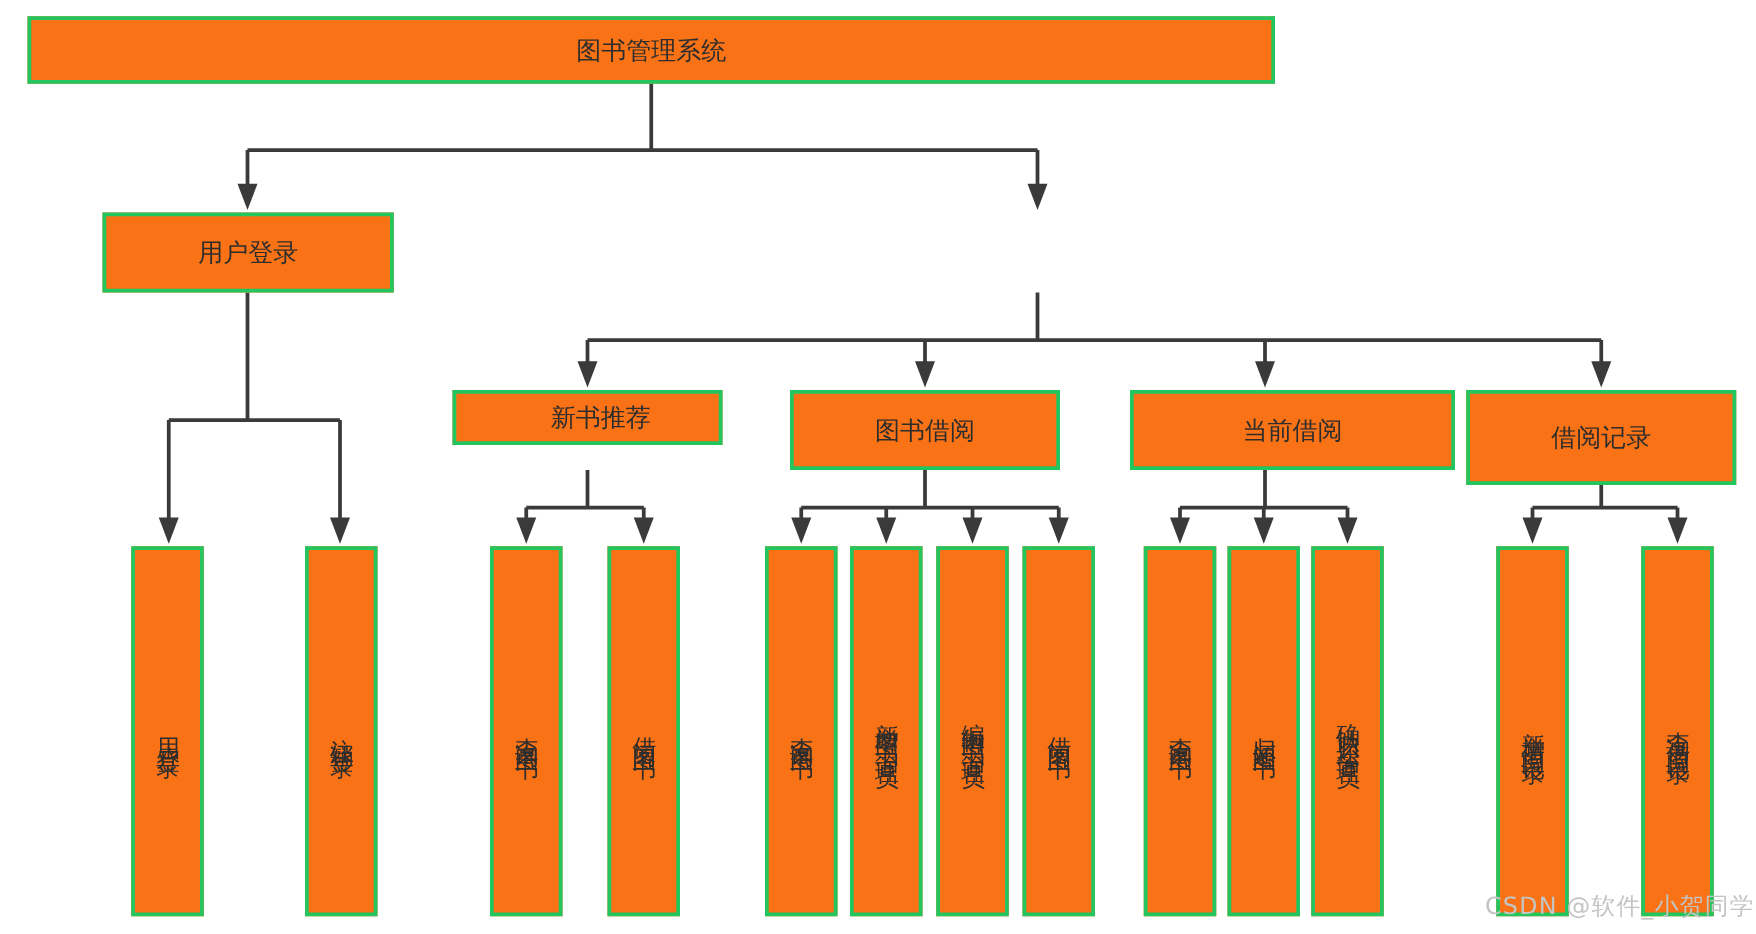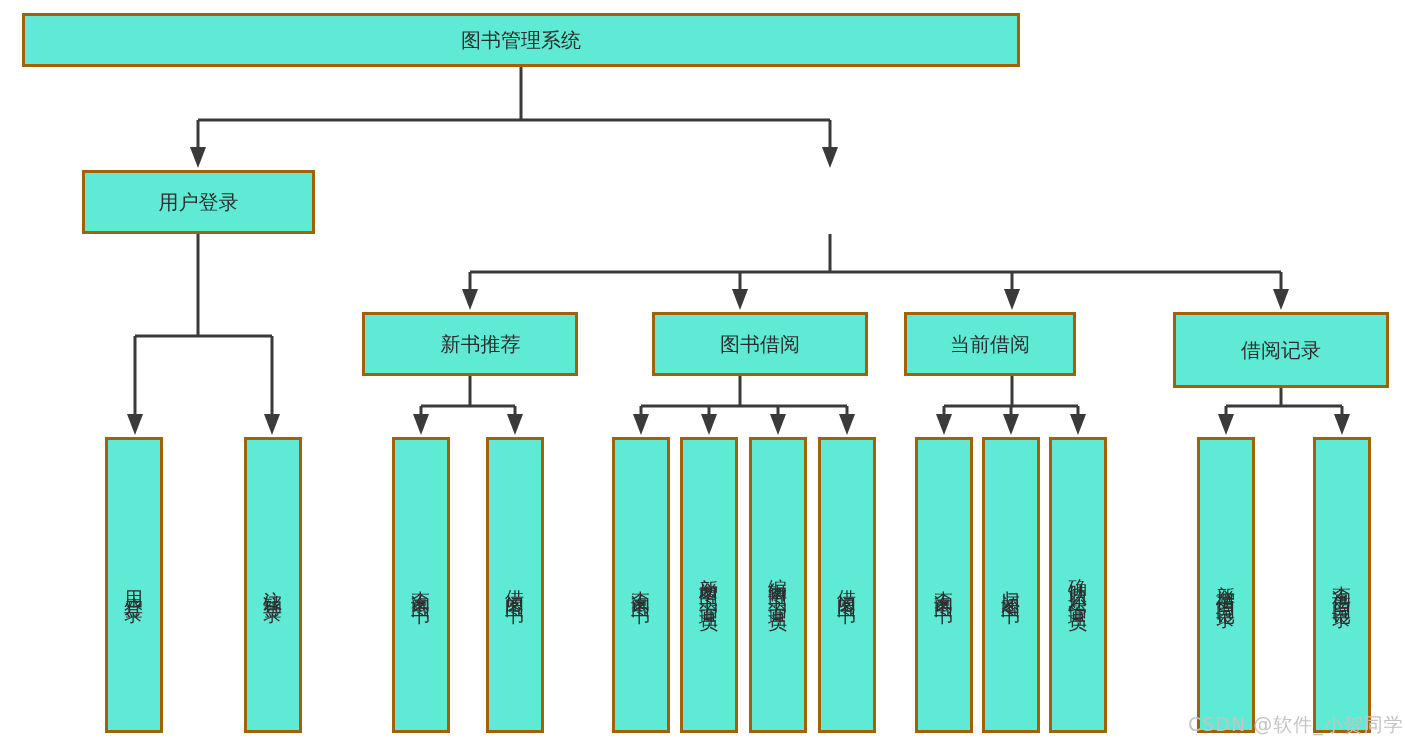--- a/index.html
+++ b/index.html
@@ -7,22 +7,22 @@
     position:relative;
     width:1405px;height:747px;
     background:#ffffff;
     font-family:"DejaVu Sans","Liberation Sans",sans-serif;
     overflow:hidden;
   }
   .connectors{position:absolute;left:0;top:0;pointer-events:none;}
   .box{
     position:absolute;
     box-sizing:border-box;
-    border:3px solid #a16207;
-    background:#5eead4;
+    border:3px solid #22c55e;
+    background:#f97316;
     color:#2d2d2d;
     display:flex;
     align-items:center;
     justify-content:center;
     font-size:20px;
     line-height:1.2;
     white-space:nowrap;
   }
   .vbox{
     writing-mode:vertical-rl;
@@ -30,23 +30,23 @@
     letter-spacing:5px;
     font-size:19px;
     top:437px;width:58px;height:296px;
   }
   
   #n-root{left:22px;top:13px;width:998px;height:54px;}
   
   #n-user-login{left:82px;top:170px;width:233px;height:64px;}
   #n-book-mgmt{left:711px;top:170px;width:237px;height:64px;}
   
-  #n-new-book-rec{left:362px;top:312px;width:216px;height:64px;padding-left:21px;}
-  #n-book-borrow{left:652px;top:312px;width:216px;height:64px;}
-  #n-current-borrow{left:904px;top:312px;width:172px;height:64px;}
+  #n-new-book-rec{left:362px;top:312px;width:216px;height:44px;padding-left:21px;}
+  #n-book-borrow{left:632px;top:312px;width:216px;height:64px;}
+  #n-current-borrow{left:904px;top:312px;width:260px;height:64px;}
   #n-borrow-records{left:1173px;top:312px;width:216px;height:76px;}
   
   #n-ul-user-login{left:105px;}
   #n-ul-logout{left:244px;}
   #n-nb-query{left:392px;}
   #n-nb-borrow{left:486px;}
   #n-bb-query{left:612px;}
   #n-bb-add{left:680px;}
   #n-bb-edit{left:749px;}
   #n-bb-borrow{left:818px;}

